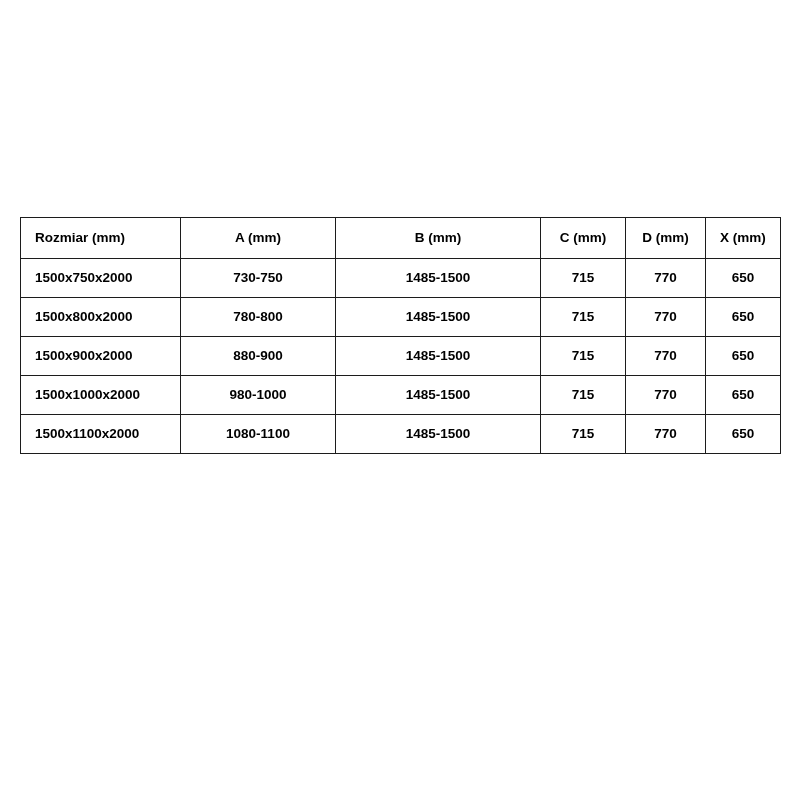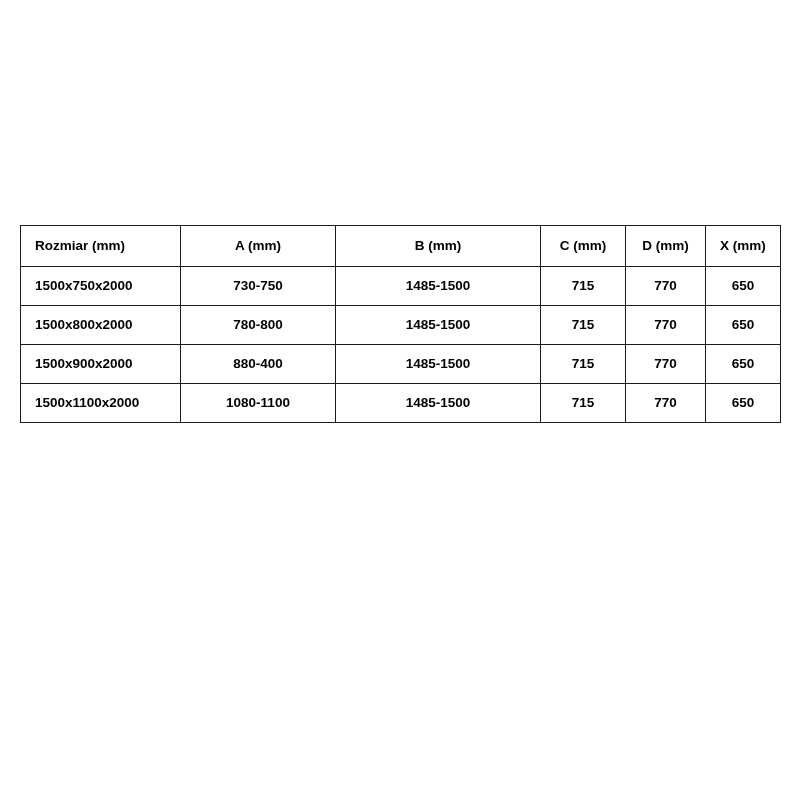--- a/index.html
+++ b/index.html
@@ -16,21 +16,21 @@
   }
   .page {
     position: relative;
     width: 800px;
     height: 800px;
     box-sizing: border-box;
   }
   .table-wrap {
     position: absolute;
     left: 20px;
-    top: 225px;
+    top: 217px;
     width: 760px;
   }
   table.spec {
     width: 760px;
     border-collapse: collapse;
     table-layout: fixed;
     background: #ffffff;
   }
   table.spec col.c0 { width: 160px; }
   table.spec col.c1 { width: 155px; }
@@ -104,21 +104,29 @@
         <tr>
           <td class="first">1500x800x2000</td>
           <td>780-800</td>
           <td>1485-1500</td>
           <td>715</td>
           <td>770</td>
           <td>650</td>
         </tr>
         <tr>
           <td class="first">1500x900x2000</td>
-          <td>880-400</td>
+          <td>880-900</td>
+          <td>1485-1500</td>
+          <td>715</td>
+          <td>770</td>
+          <td>650</td>
+        </tr>
+        <tr>
+          <td class="first">1500x1000x2000</td>
+          <td>980-1000</td>
           <td>1485-1500</td>
           <td>715</td>
           <td>770</td>
           <td>650</td>
         </tr>
         <tr>
           <td class="first">1500x1100x2000</td>
           <td>1080-1100</td>
           <td>1485-1500</td>
           <td>715</td>

